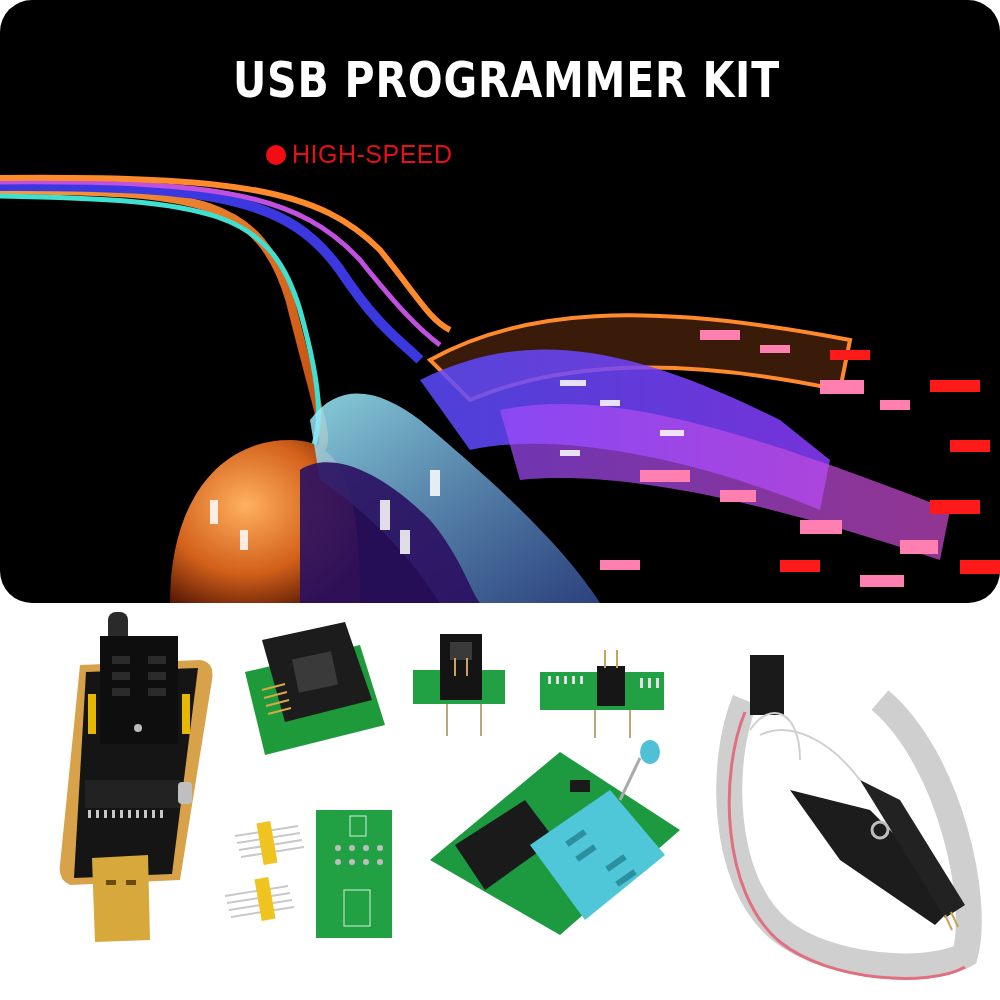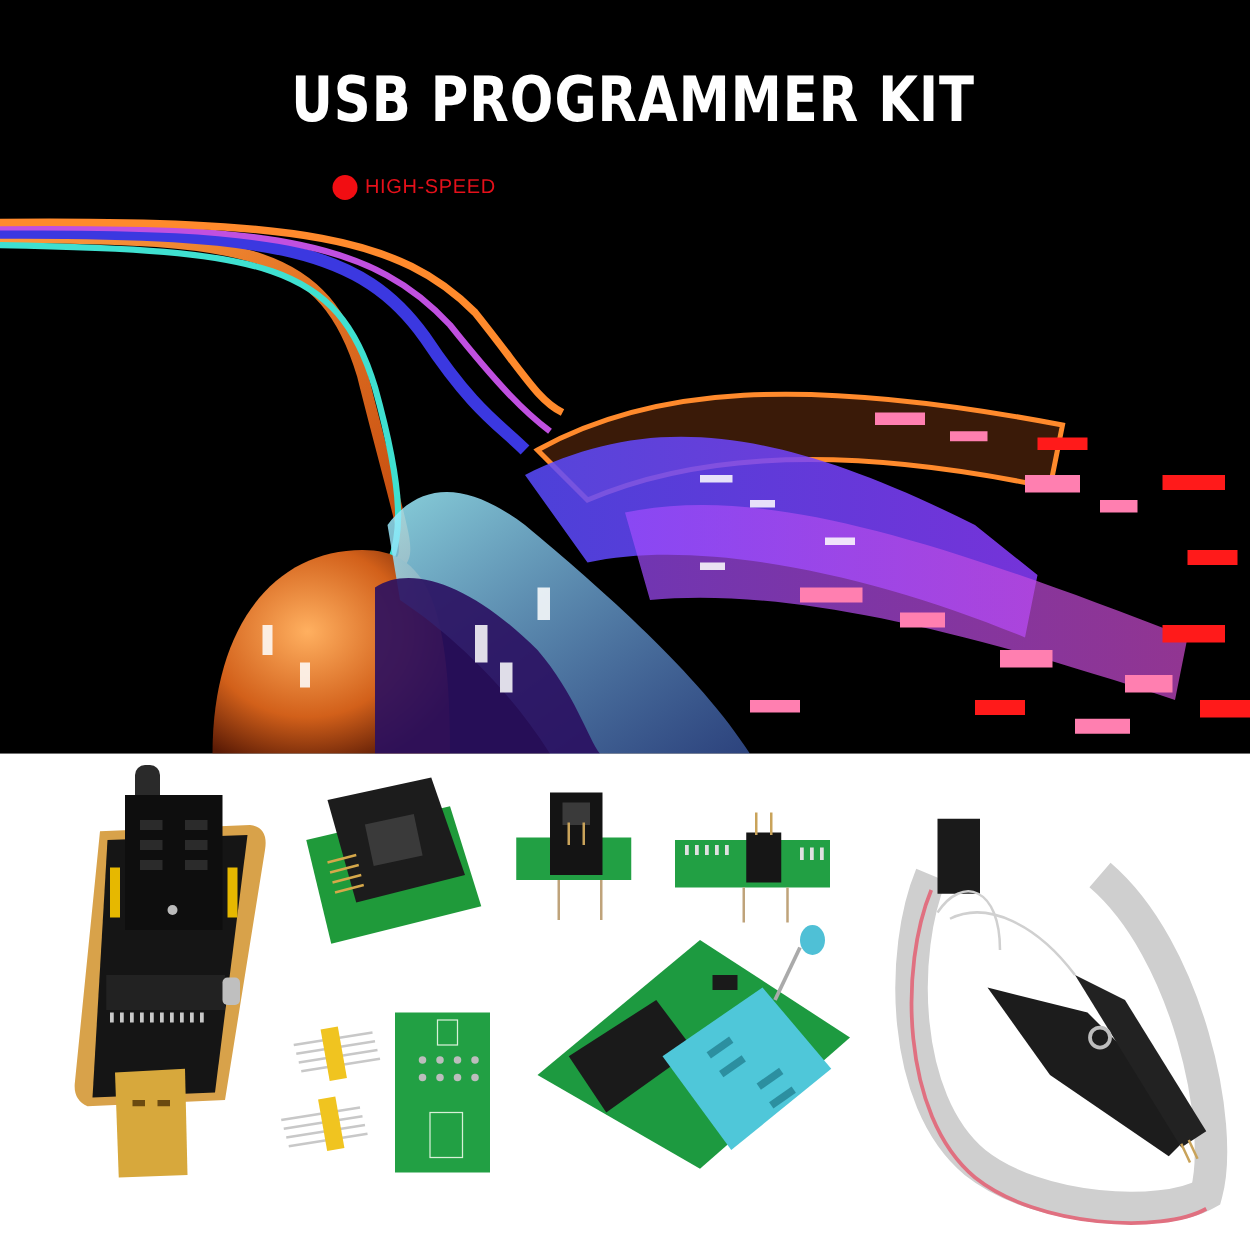--- a/index.html
+++ b/index.html
@@ -1,29 +1,29 @@
 <!DOCTYPE html>
 <html><head>
 <meta charset="utf-8">
 <style>
   html, body { margin: 0; padding: 0; }
   body { width: 1000px; height: 1000px; overflow: hidden; background: #ffffff; font-family: "Liberation Sans", sans-serif; }
   .canvas { position: relative; width: 1000px; height: 1000px; }
 
   
-  .banner { position: absolute; left: 0; top: 0; width: 1000px; height: 603px; background: #000; overflow: hidden; }
+  .banner { position: absolute; left: 0; top: 0; width: 1000px; height: 603px; background: #000; overflow: hidden; border-radius: 32px; }
   .banner svg.art { position: absolute; left: 0; top: 0; }
   .title {
     position: absolute; left: 0; top: 48px; width: 1000px; text-align: center;
     color: #ffffff; font-family: "DejaVu Sans", sans-serif; font-weight: bold;
     font-size: 50px; letter-spacing: 1px; line-height: 64px;
     transform: scaleX(0.82); transform-origin: 536px 0;
   }
   .features { position: absolute; top: 140px; left: 0; width: 1000px; height: 36px; }
-  .feature { position: absolute; top: 0; display: flex; align-items: center; color: #e5101a; font-family: "Liberation Sans", sans-serif; font-size: 16px; letter-spacing: 0.5px; }
+  .feature { position: absolute; top: 0; display: flex; align-items: center; color: #e5101a; font-family: "Liberation Sans", sans-serif; font-size: 25px; letter-spacing: 0.5px; }
   .feature .dot { width: 20px; height: 20px; border-radius: 50%; background: #f20d12; margin-right: 6px; display: inline-block; }
   .feature-1 { left: 266px; }
   .feature-2 { left: 538px; }
 
   
   .products { position: absolute; left: 0; top: 603px; width: 1000px; height: 397px; background: #ffffff; overflow: hidden; }
   .products svg { position: absolute; left: 0; top: 0; }
 </style>
 </head>
 <body>

